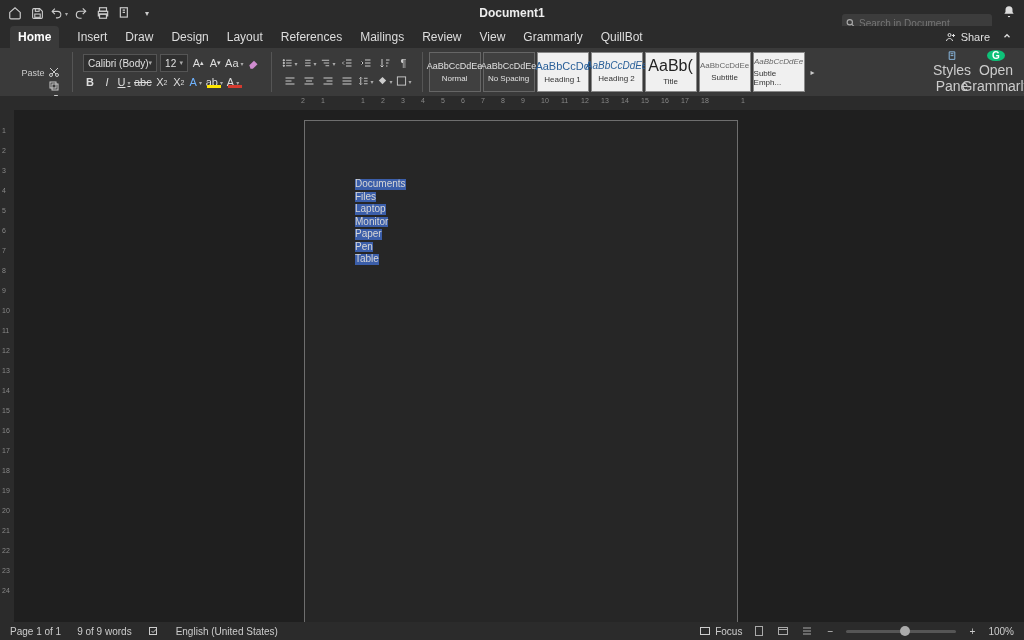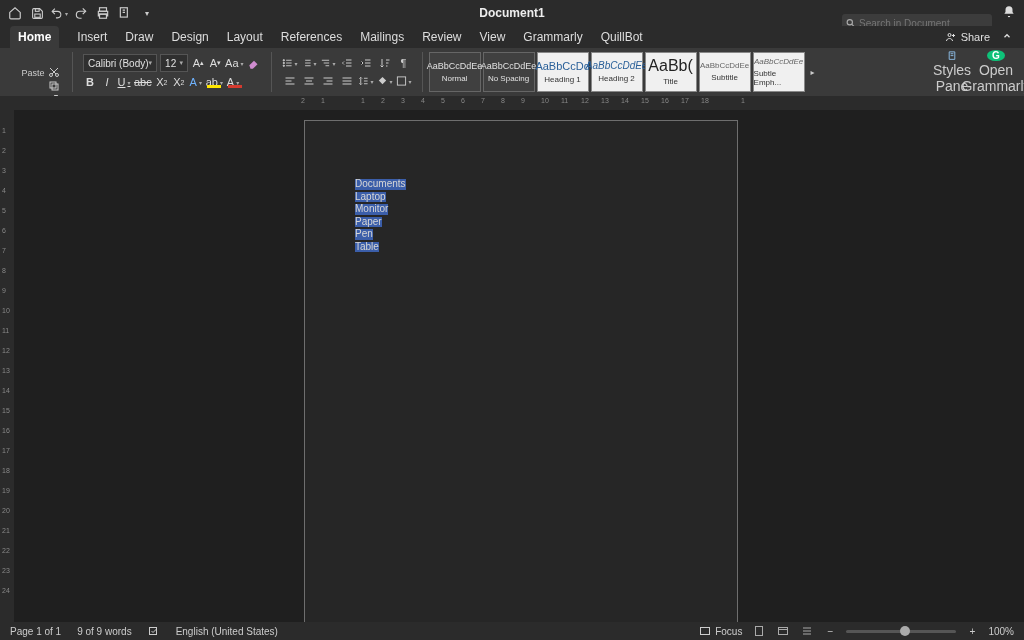--- a/index.html
+++ b/index.html
@@ -535,20 +535,21 @@
     </div>
     <div class="vtick">
       <span class="num">24</span>
     </div>
   </div>
 
 <div class="canvas">
   <div class="page">
     <div class="page-content" id="page-content">
         <div><span class="line sel">Documents</span></div>
+        <div><span class="line sel">Files</span></div>
         <div><span class="line sel">Laptop</span></div>
         <div><span class="line sel">Monitor</span></div>
         <div><span class="line sel">Paper</span></div>
         <div><span class="line sel">Pen</span></div>
         <div><span class="line sel">Table</span></div>
       </div>
   </div>
 </div>
 
 <div class="status">

